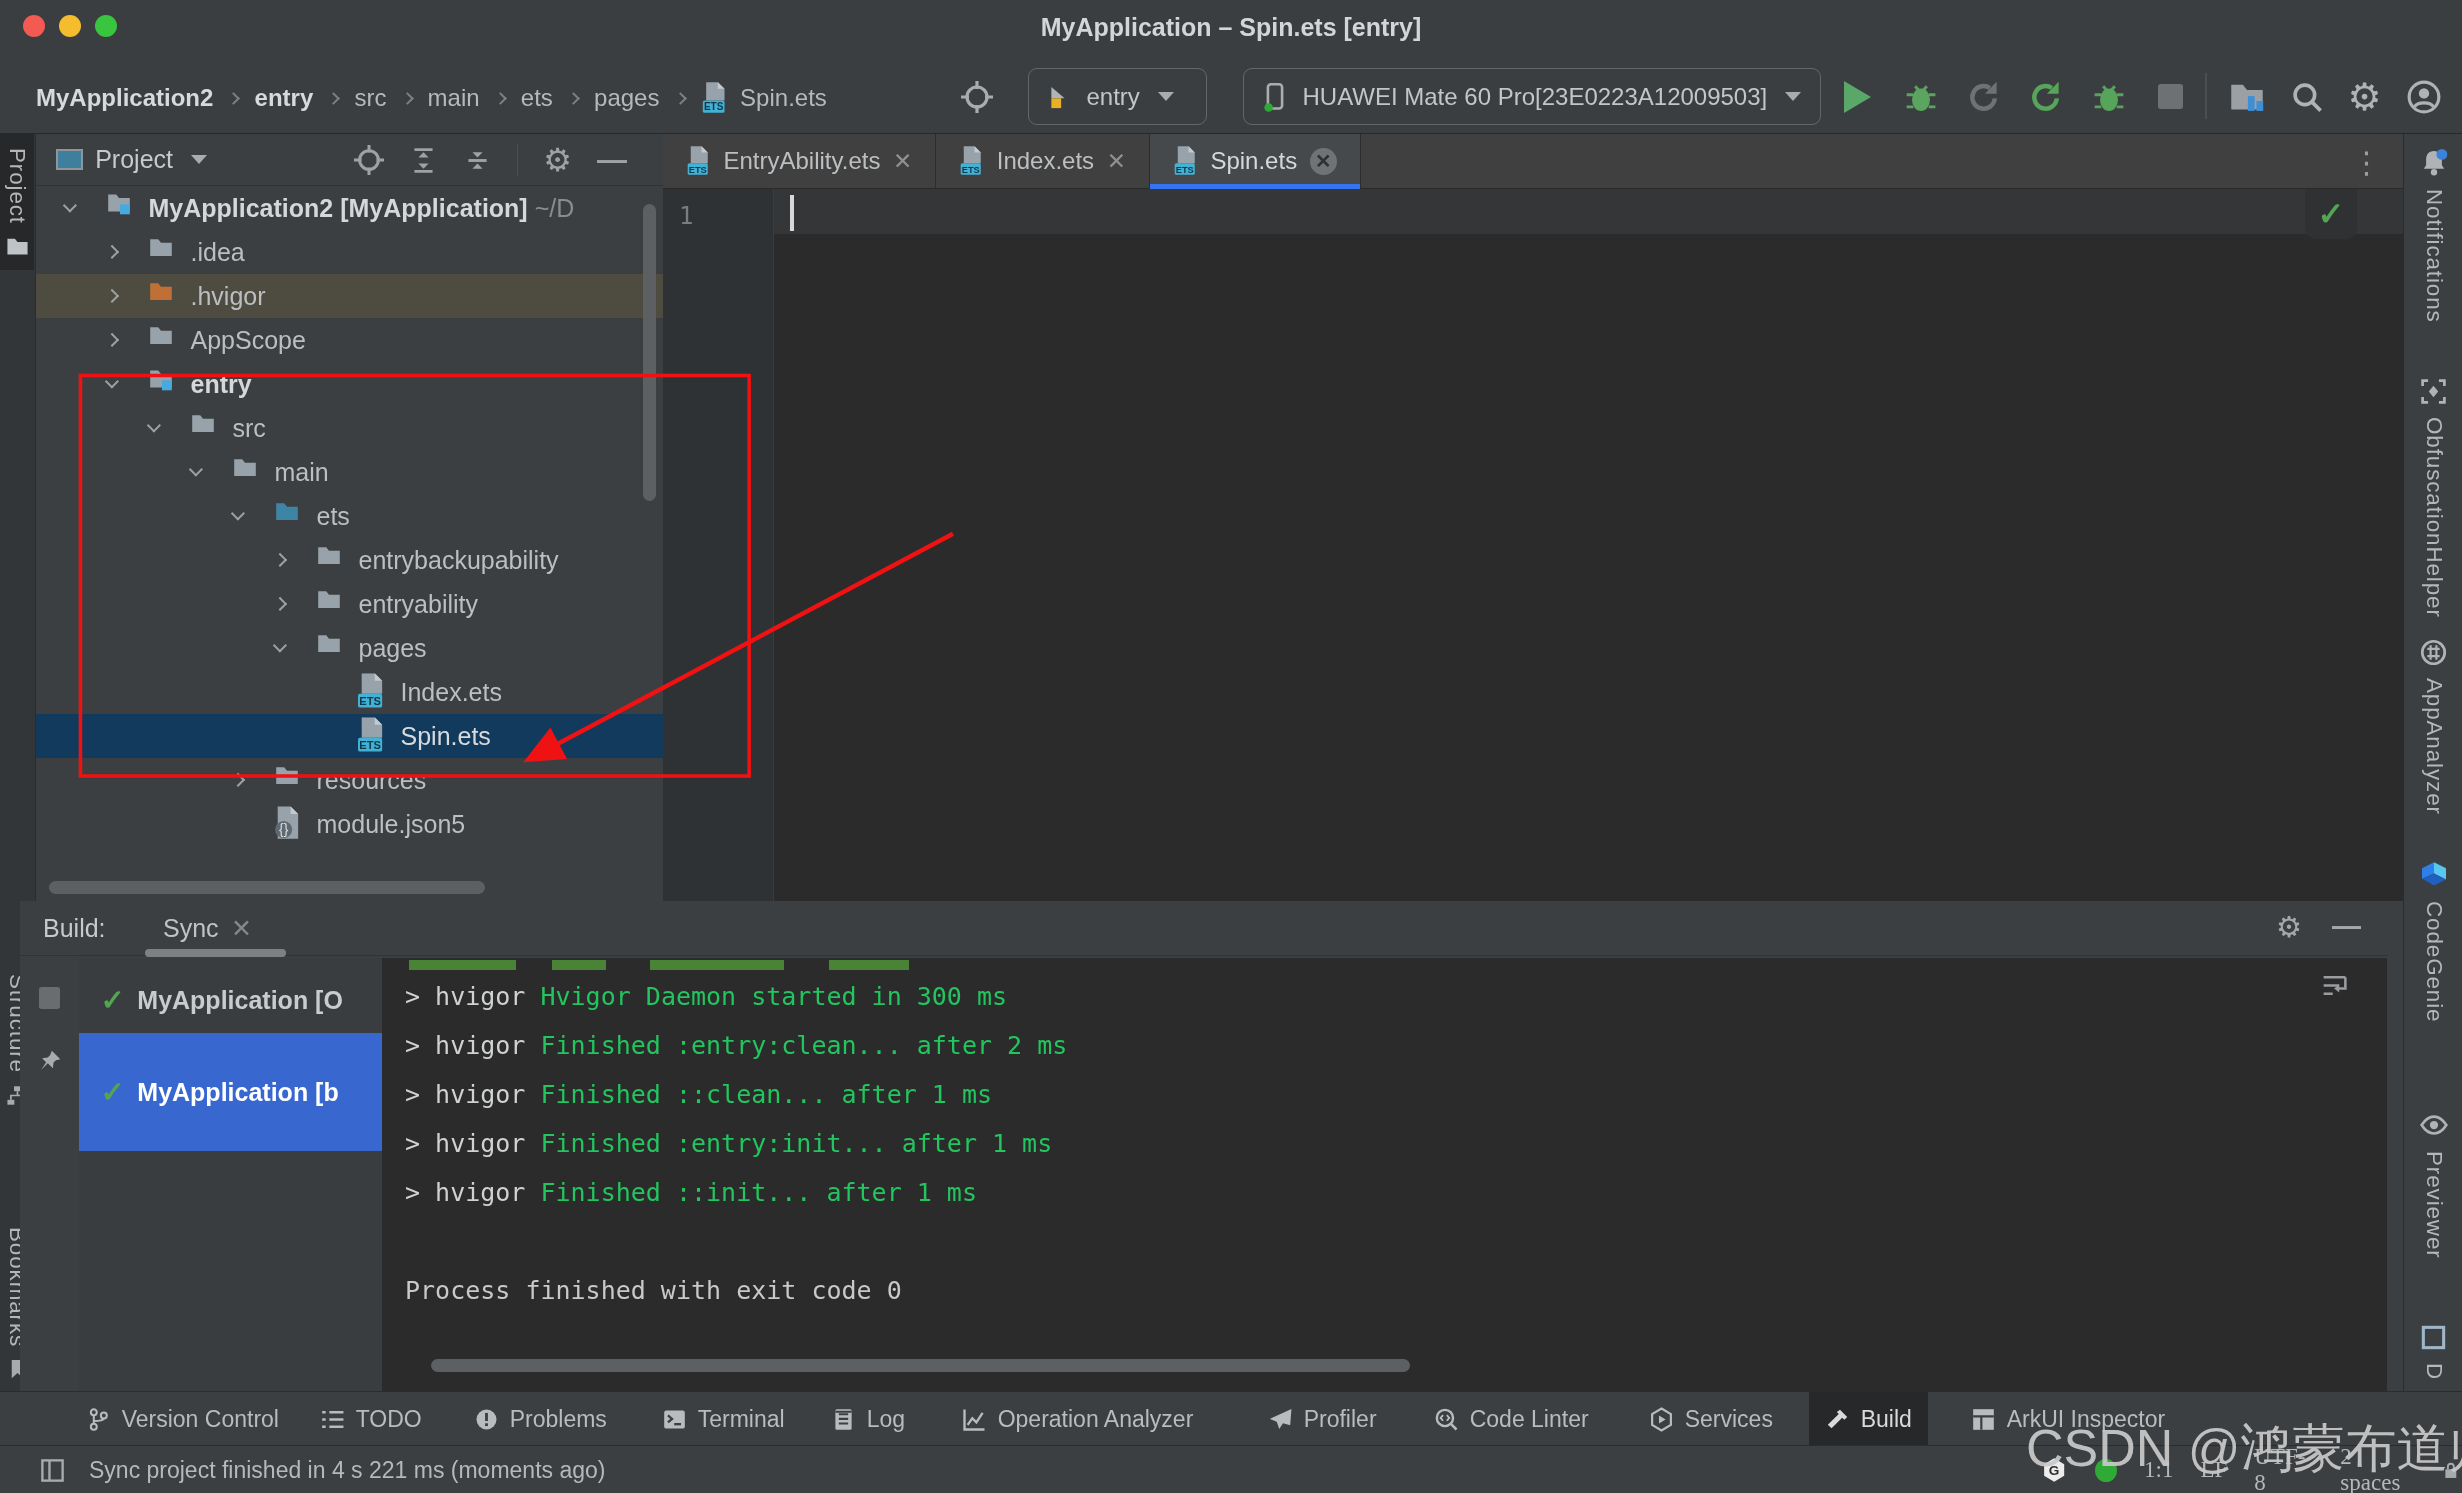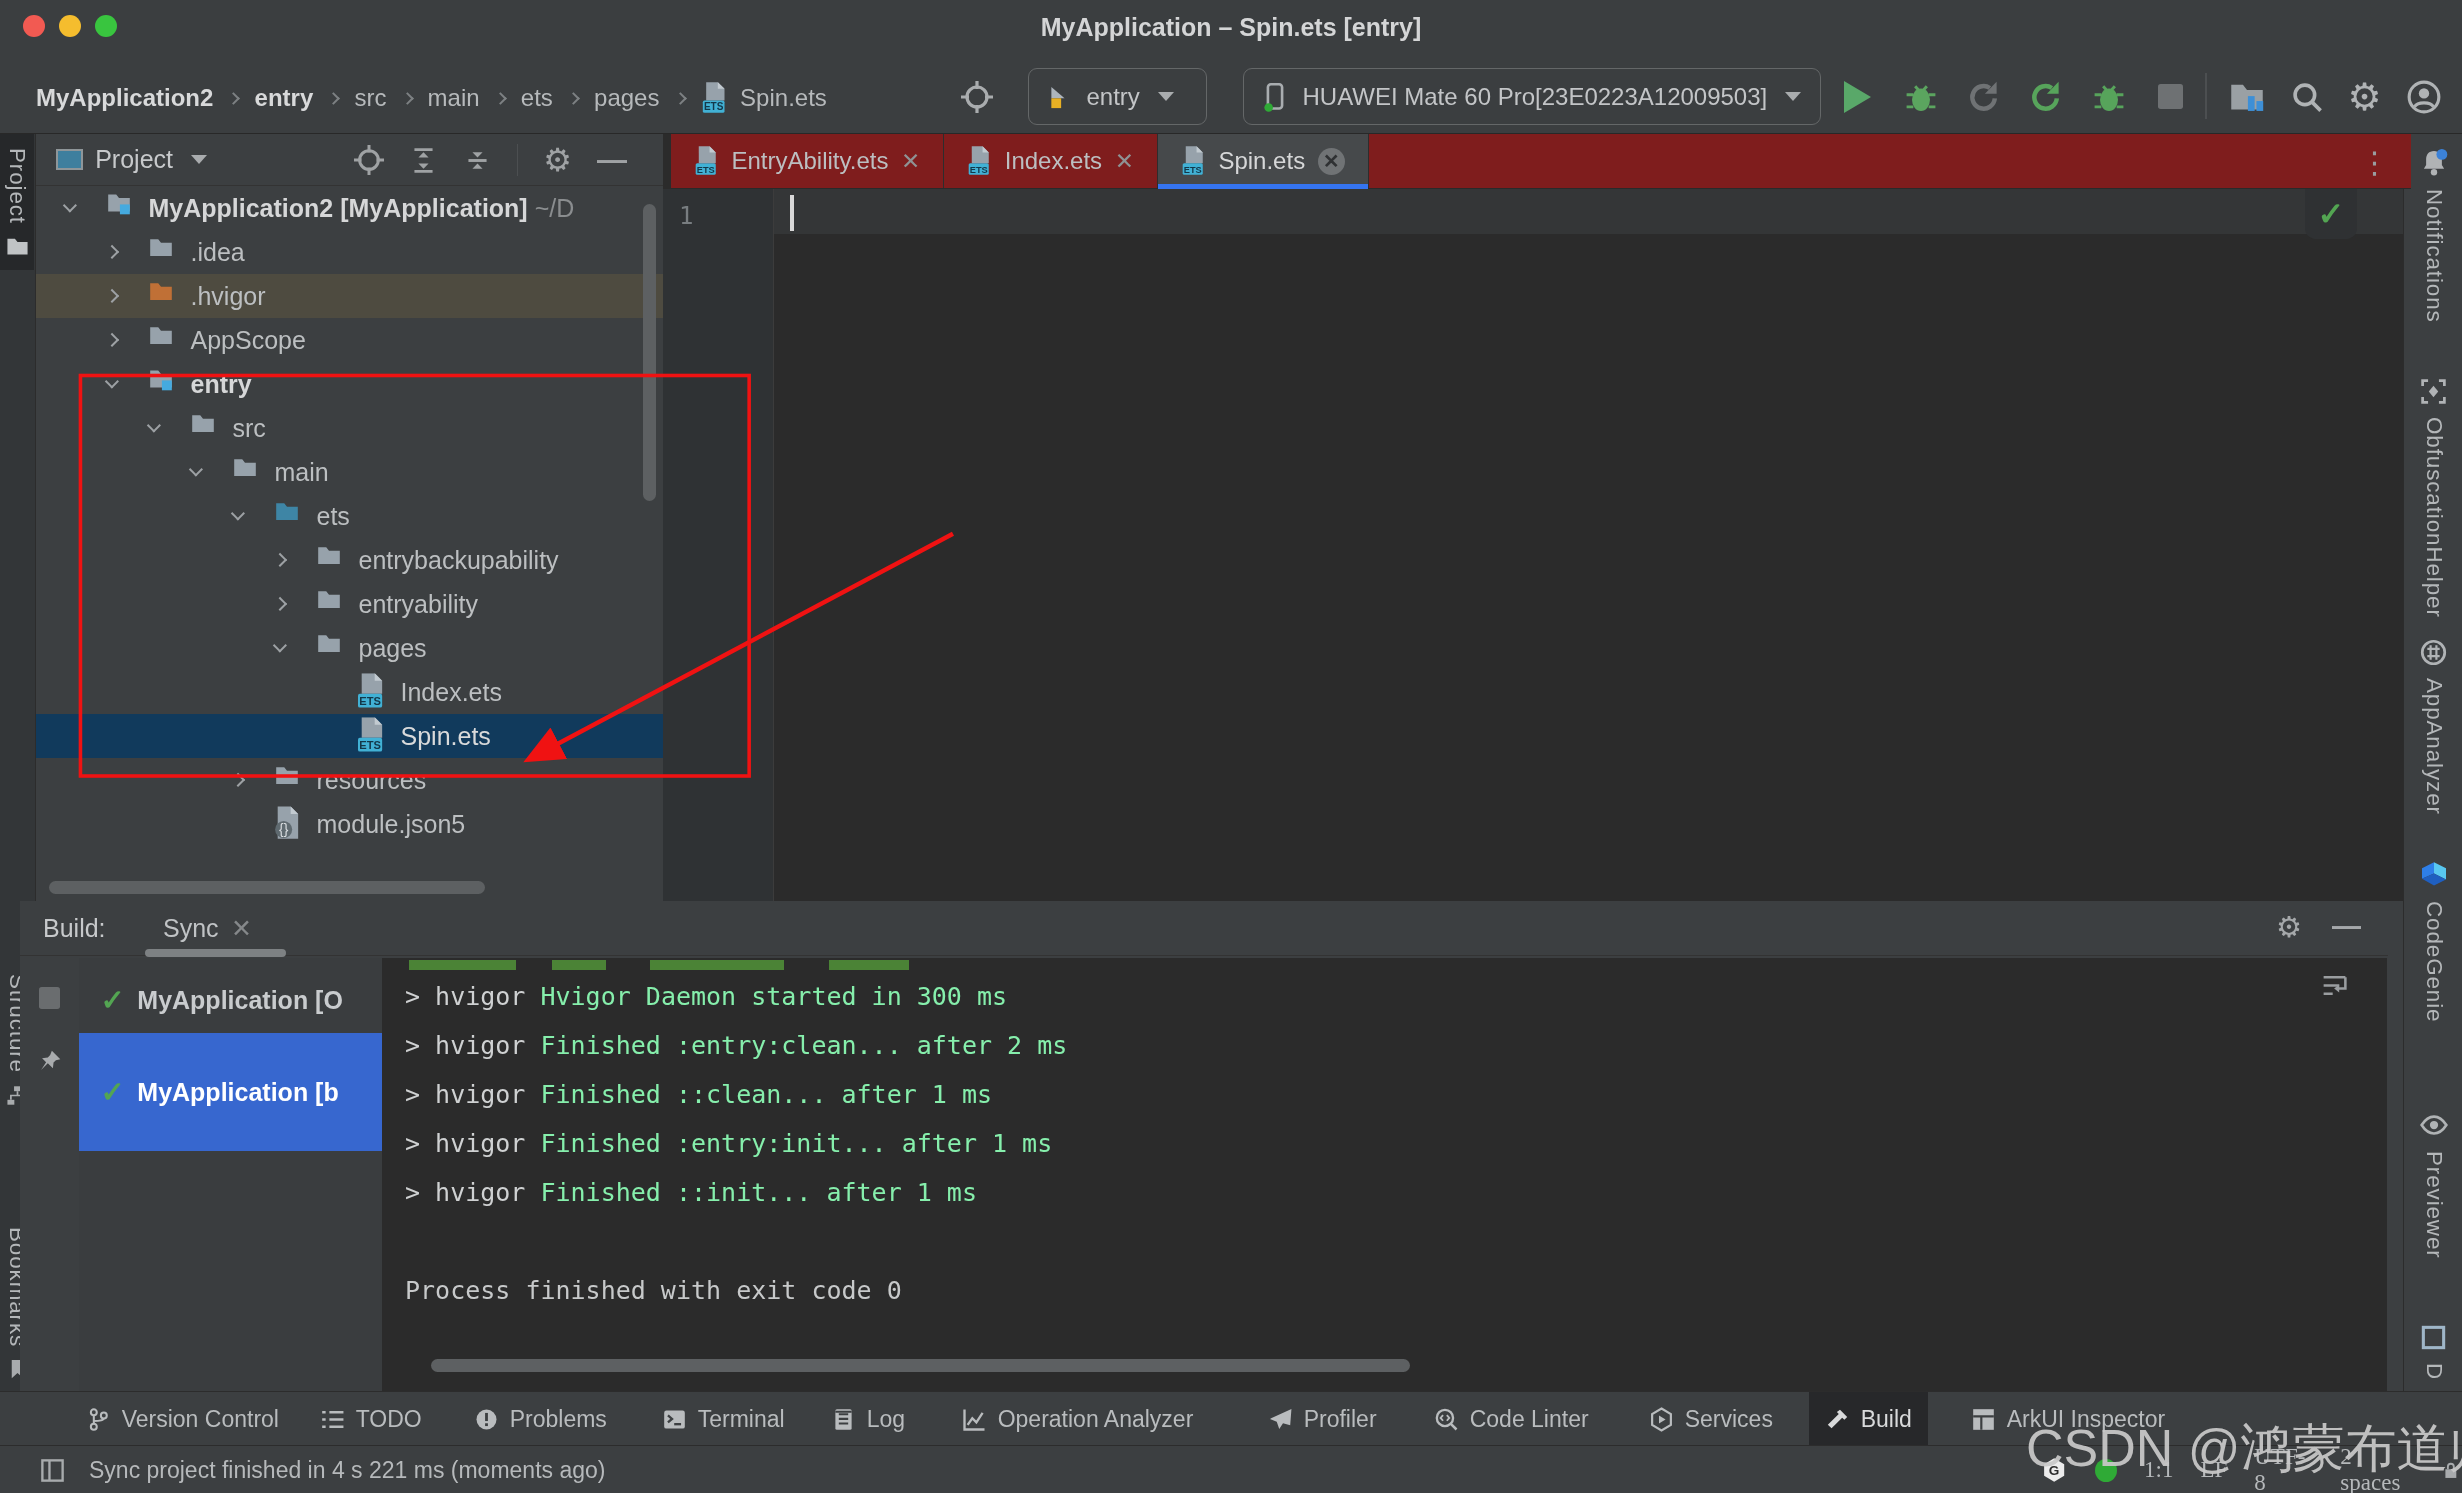--- a/index.html
+++ b/index.html
@@ -48,21 +48,21 @@
   .trow.selected { background:#113a5c; }
   .trow.hovered { background:#4e4b40; }
   .trow .bold { font-weight:bold; color:#d6d7d8; }
   .dim { color:#8a8d8f; }
   .folder-svg { width:30px; height:25px; }
   .hscroll { position:absolute; left:12.5px; top:747px; width:436px; height:12.5px; background:#5d6062; border-radius:7.2px; }
   .vscroll { position:absolute; right:7.2px; top:70px; width:12.5px; height:297px; background:#5d6062; border-radius:7.2px; }
 
   
   .editor-zone { position:absolute; left:663px; top:134px; width:1740px; height:767px; background:#2b2b2b; }
-  .tabbar { position:absolute; left:8px; top:0; width:100%; height:55px; background:#7f1d1d; border-bottom:1.8px solid #2a2a2a; display:flex; }
+  .tabbar { position:absolute; left:0; top:0; width:100%; height:55px; background:#404040; border-bottom:1.8px solid #2a2a2a; display:flex; }
   .tab { position:relative; display:flex; align-items:center; gap:12.5px; padding:0 23px; font-size:24px; color:#bcbfc1; border-right:0.9px solid #2d2d2d; }
   .tab .x { color:#8f9294; font-size:23px; }
   .tab.active { background:#46494b; color:#d6d7d8; }
   .tab.active:after { content:""; position:absolute; left:0; bottom:-1.8px; width:100%; height:5.4px; background:#3574f0; }
   .tab .xcirc { width:27px; height:27px; border-radius:50%; background:#707375; color:#2f3133; font-size:19.7px; line-height:27px; text-align:center; font-weight:bold; }
   .tabbar-dots { position:absolute; right:21.5px; top:10.7px; font-size:30px; color:#9a9da0; }
   .gutter { position:absolute; left:0; top:55px; width:111px; height:712px; background:#2f3234; border-right:1.8px solid #3c3c3c; }
   .lineno { position:absolute; left:16px; top:12.5px; font-family:"DejaVu Sans Mono", monospace; font-size:24px; color:#787d80; }
   .cur-line { position:absolute; left:0; top:55px; width:100%; height:45px; background:#343637; }
   .caret { position:absolute; left:127px; top:61px; width:3.6px; height:36px; background:#d8d8d8; }
@@ -79,21 +79,21 @@
   .build-head-icons { position:absolute; right:27px; top:9px; display:flex; gap:30px; color:#a5a8aa; font-size:29px; }
   .build-body { position:absolute; left:0; top:57px; width:100%; height:433px; }
   .build-strip { position:absolute; left:0; top:0; width:59px; height:100%; display:flex; flex-direction:column; align-items:center; padding-top:29px; gap:39px; }
   .build-list { position:absolute; left:59px; top:0; width:303px; height:100%; background:#3a3d3f; }
   .blrow { position:relative; display:flex; align-items:center; gap:12.5px; padding-left:21.5px; font-size:25px; font-weight:bold; color:#c9ccce; height:66px; }
   .blrow .ck { color:#53a552; font-size:29px; }
   .blrow.selected { background:#3767cf; color:#ffffff; height:118px; }
   .console { position:absolute; left:362px; top:0; width:2005px; height:433px; background:#2b2b2b; font-family:"DejaVu Sans Mono", monospace; font-size:25px; overflow:hidden; }
   .cline { height:49px; line-height:49px; padding-left:23px; white-space:pre; }
   .cprefix { color:#cfd1d2; }
-  .cgreen { color:#86efac; }
+  .cgreen { color:#22c55e; }
   .cexit { color:#c7c9ca; }
   .frag { position:absolute; top:1.8px; height:10.7px; background:#57a13b; opacity:.75; }
   .console-scroll { position:absolute; left:49px; top:401px; width:979px; height:13.4px; background:#5d6062; border-radius:7.2px; }
   .wrap-ic { position:absolute; right:38px; top:12.5px; color:#9a9da0; }
 
   
   .toolrow { position:absolute; left:0; top:1391px; width:2462px; height:54px; background:#3c3f41; border-top:1.8px solid #2c2c2c; font-size:23px; color:#b9bcbe; }
   .titem { position:absolute; top:0; height:54px; display:flex; align-items:center; gap:10.7px; padding:0 16px; }
   .titem.active { background:#27282a; color:#d9dadb; }
   .statusbar { position:absolute; left:0; top:1445px; width:2462px; height:48px; background:#3c3f41; border-top:1.8px solid #2c2c2c; font-size:23px; color:#b6b9bb; }

